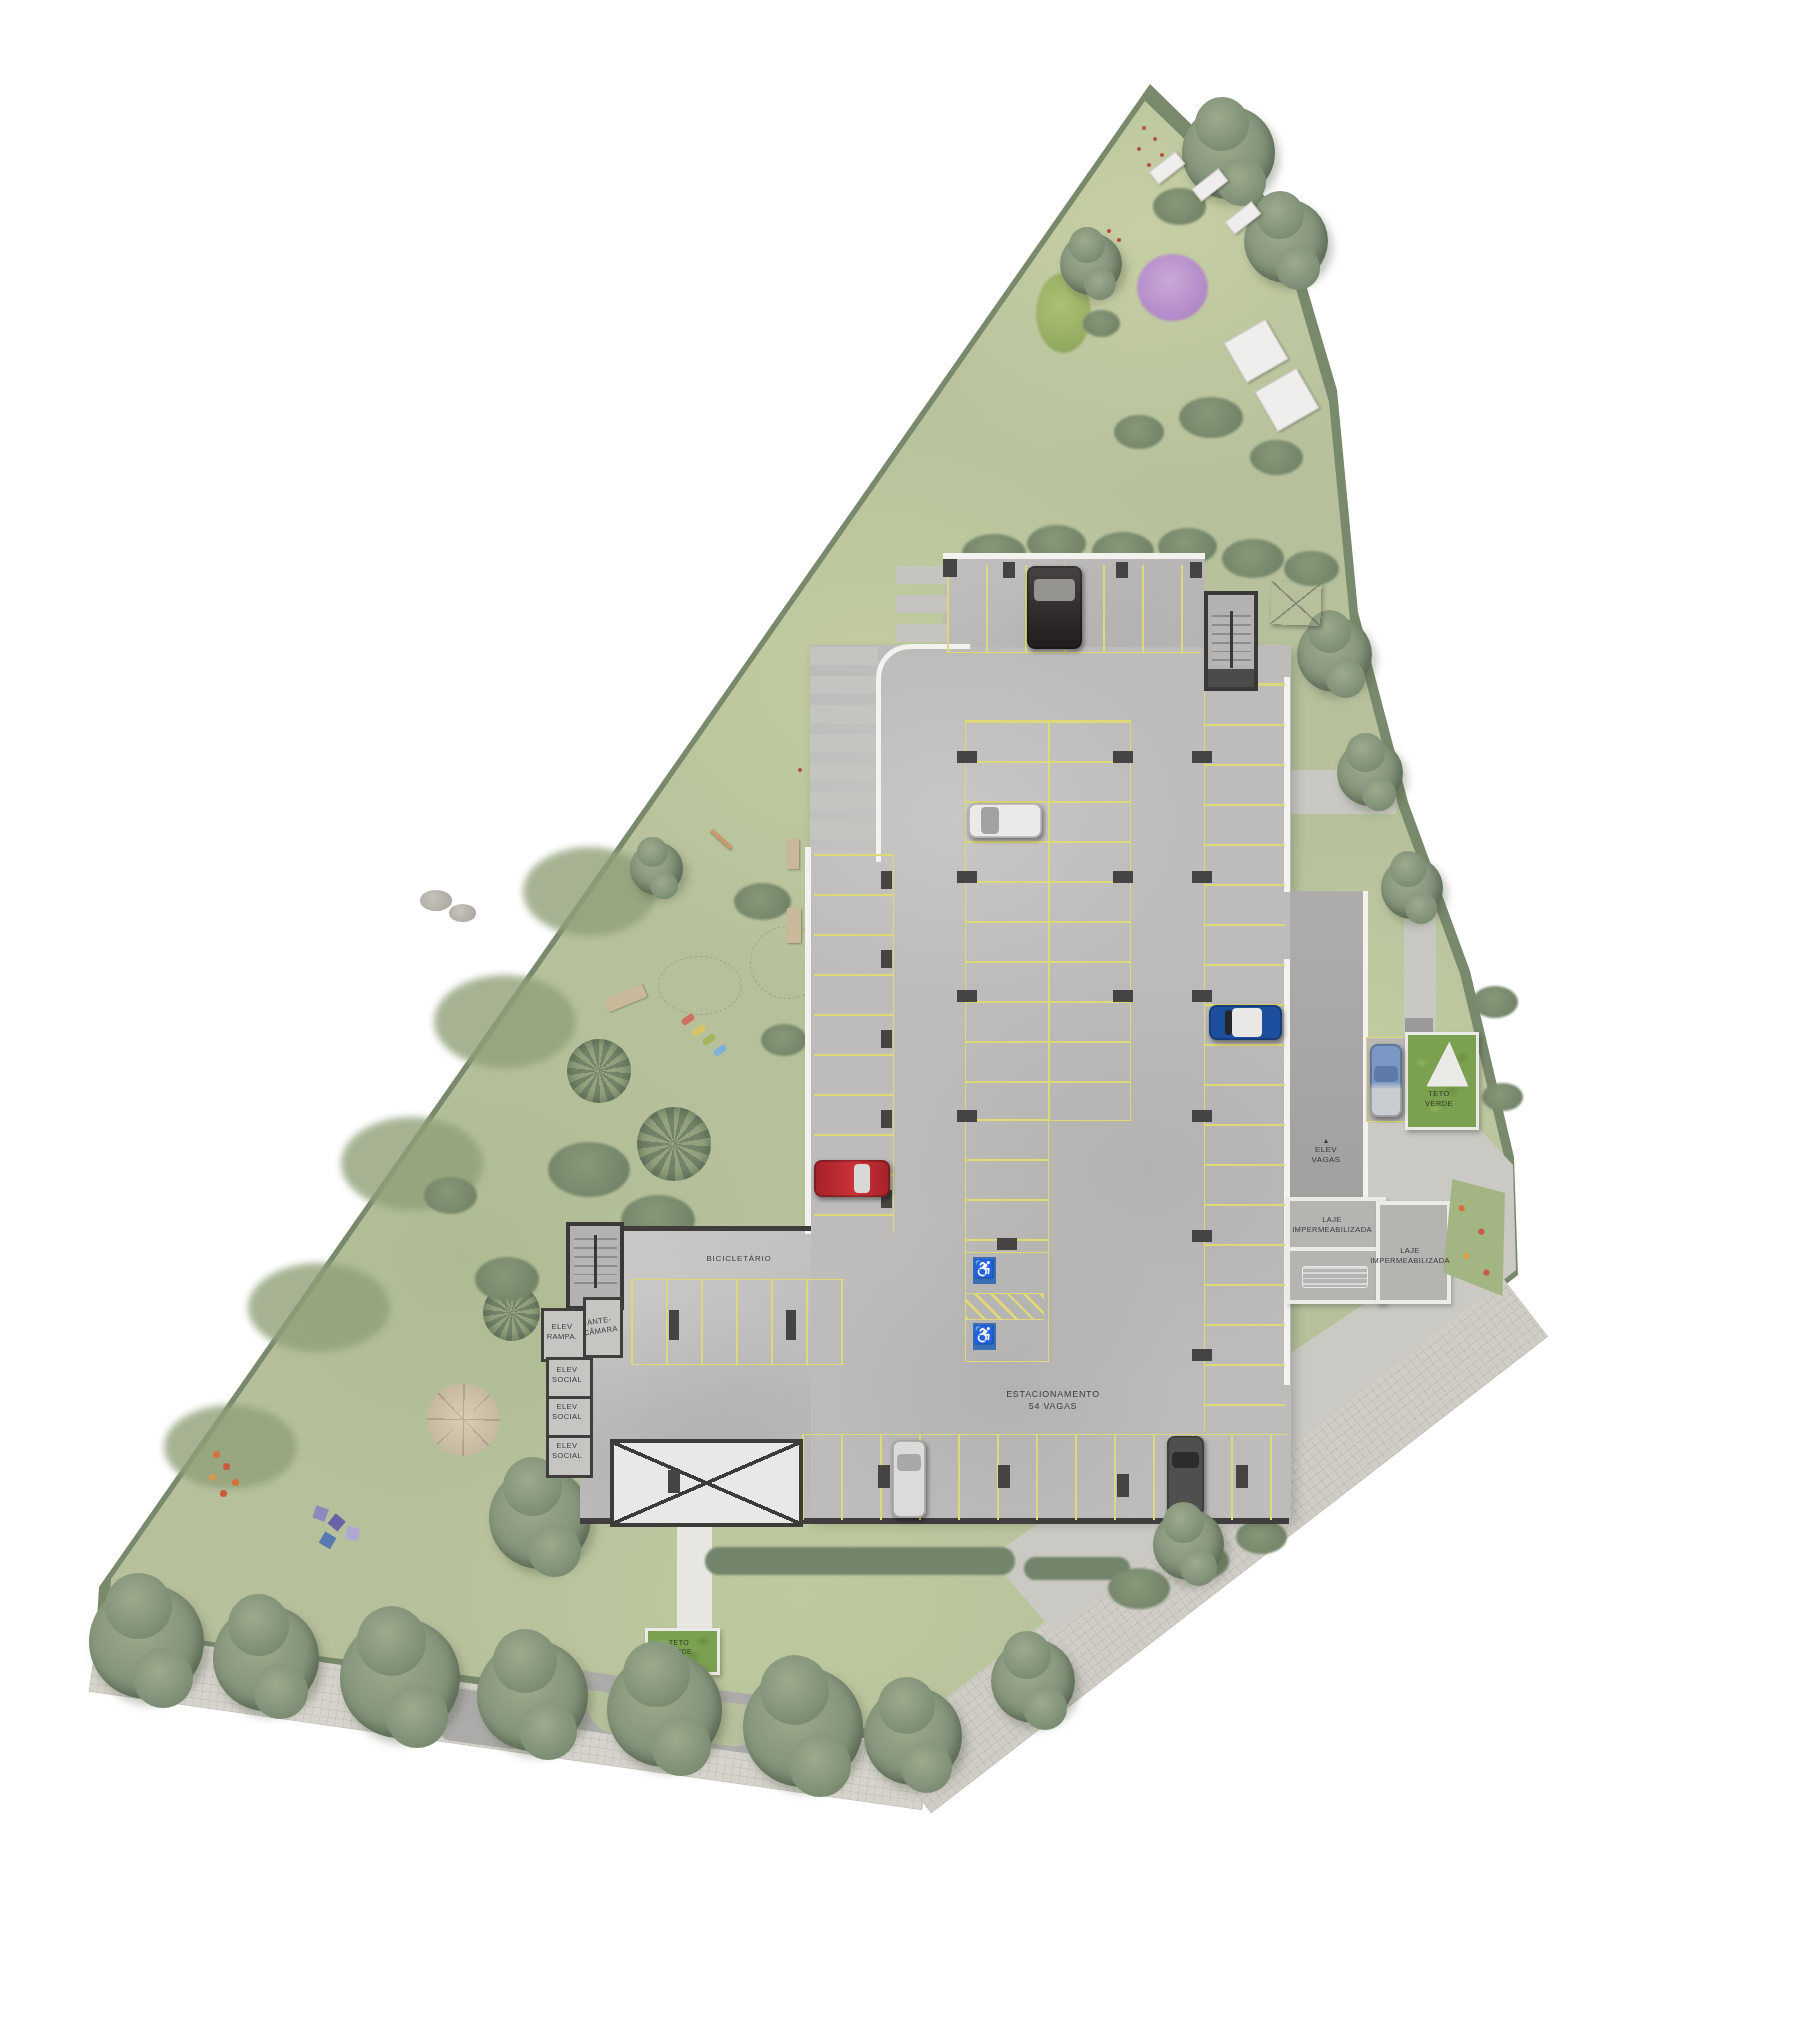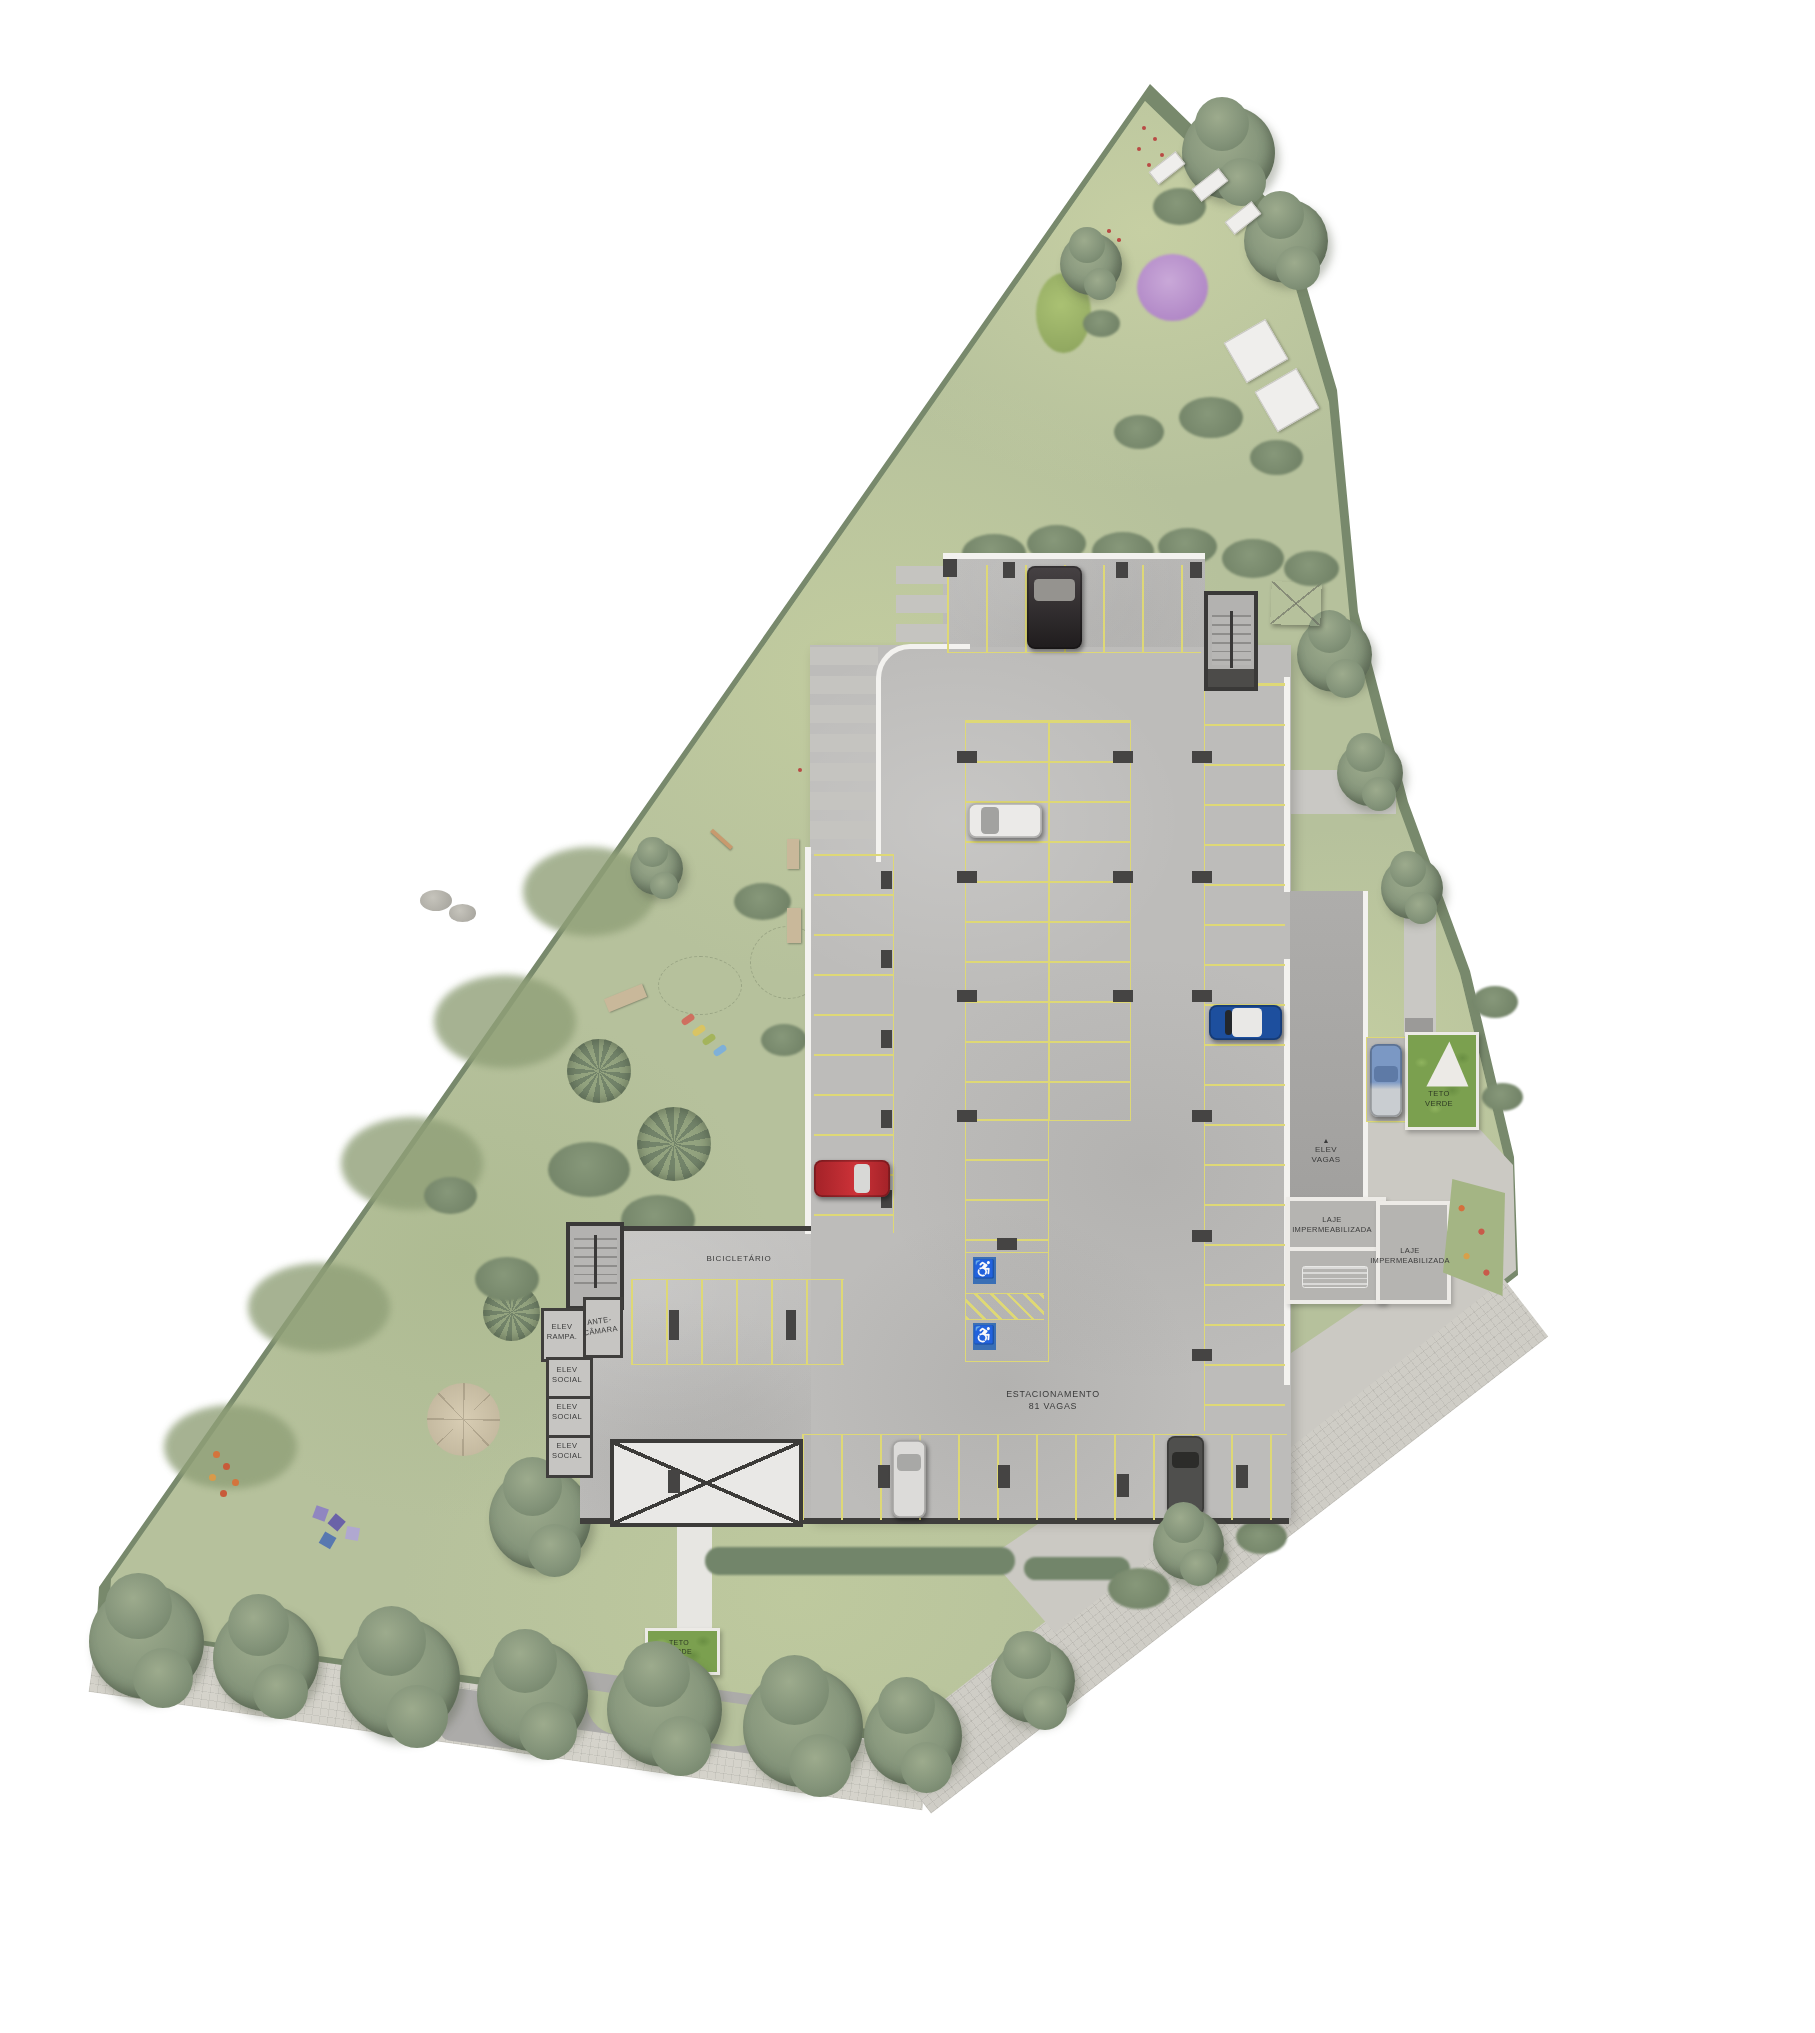--- a/index.html
+++ b/index.html
@@ -335,21 +335,21 @@
   </div>
   <div class="car" style="left:892px;top:1440px;width:34px;height:78px;background:#dcdbd9;">
     <div class="gl" style="left:14%;right:14%;top:18%;height:22%;background:#a8a8a6;"></div>
   </div>
   <div class="car" style="left:1167px;top:1436px;width:37px;height:80px;background:#4f4f4d;">
     <div class="gl" style="left:14%;right:14%;top:20%;height:20%;background:#2c2c2a;"></div>
   </div>
 
   <div class="lbl" style="left:1053px;top:1401px;">
     <div>ESTACIONAMENTO</div>
-      <div>81 VAGAS</div>
+      <div>54 VAGAS</div>
   </div>
   <div class="lbl" style="left:739px;top:1259px;font-size:8px;">
     <div>BICICLETÁRIO</div>
   </div>
   <div class="lbl sm" style="left:562px;top:1332px;">
     <div>ELEV</div>
       <div>RAMPA.</div>
   </div>
   <div class="lbl sm" style="left:600px;top:1326px;transform:translate(-50%,-50%) rotate(-8deg);">
     <div>ANTE-</div>

